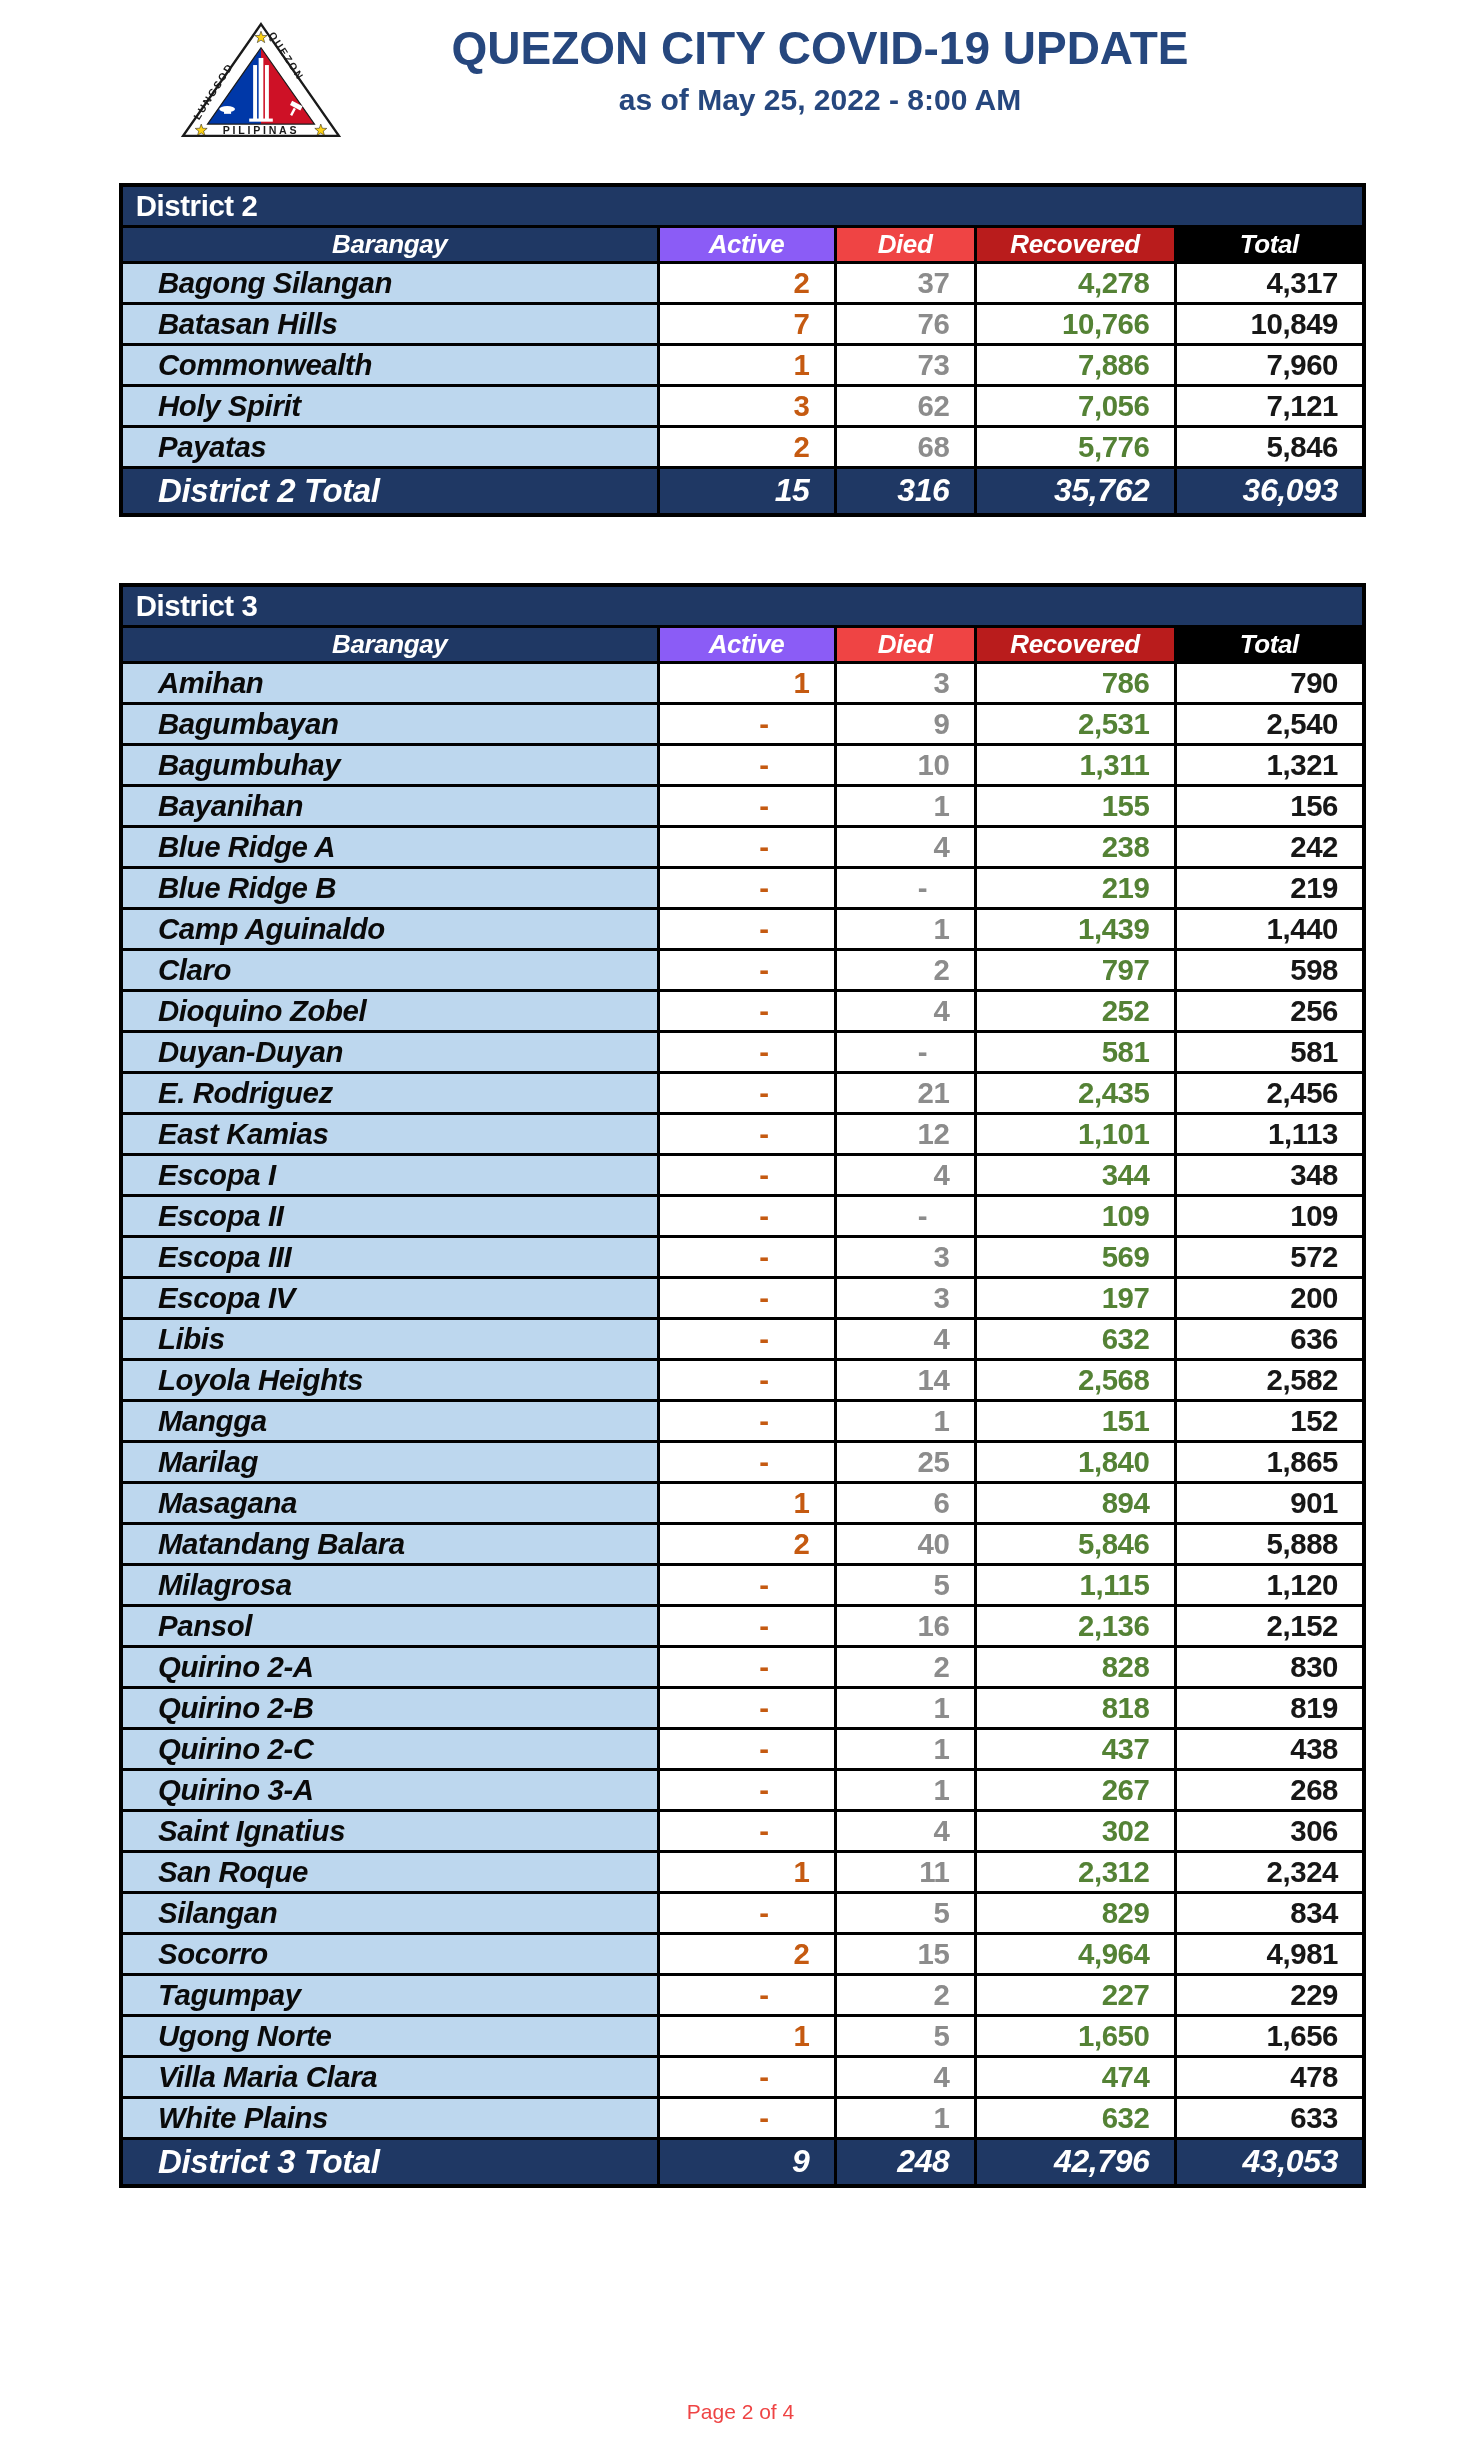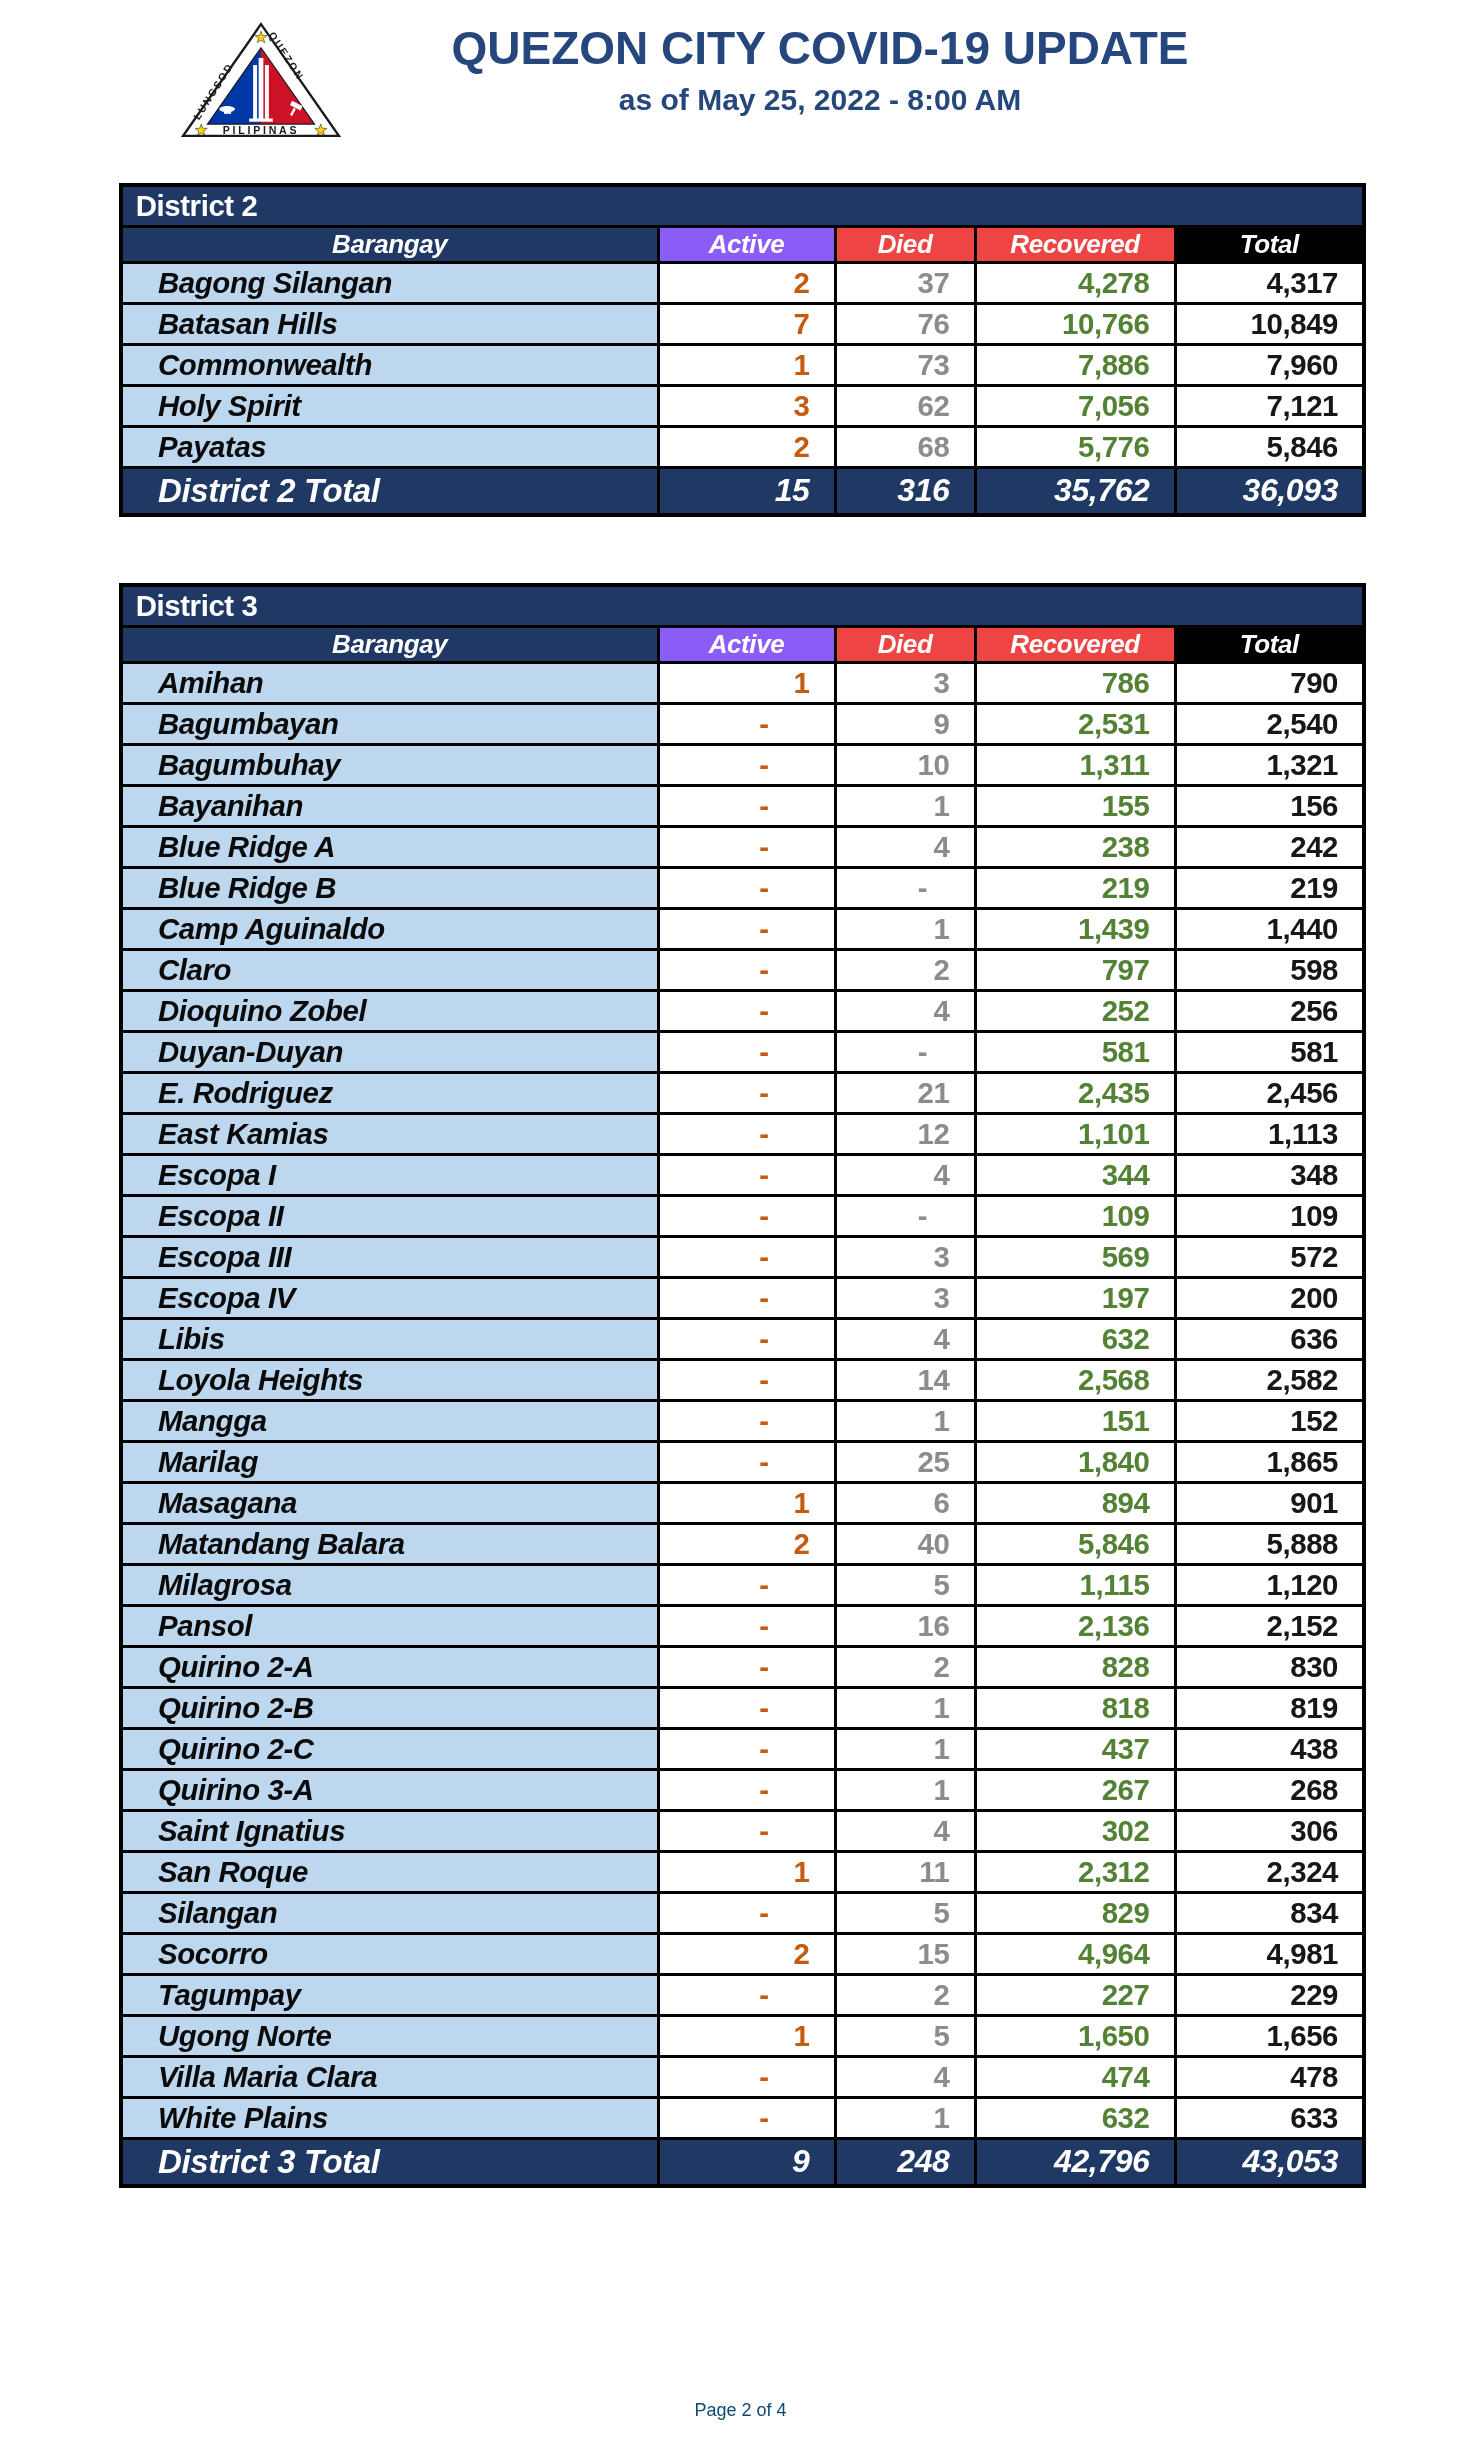--- a/index.html
+++ b/index.html
@@ -25,37 +25,37 @@
   table.tbl{border-collapse:collapse; table-layout:fixed; width:1243px; border:4.8px solid #000;}
   .tbl td,.tbl th{border:3.2px solid #000; overflow:hidden; white-space:nowrap; padding:0; box-sizing:border-box;}
   td.district-bar{
     height:42px; background:#1F3864; color:#fff; font-weight:bold; font-size:30px;
     text-align:left; padding-left:12.7px; letter-spacing:-0.4px;
   }
   .tbl th{height:36px; color:#fff; font-weight:bold; font-style:italic; font-size:26px; text-align:center; letter-spacing:-0.4px;}
   th.h-barangay{background:#1F3864;}
   th.h-active{background:#8b5cf6;}
   th.h-died{background:#ef4444;}
-  th.h-recovered{background:#ef4444;}
+  th.h-recovered{background:#b91c1c;}
   th.h-total{background:#000000;}
   .tbl td{height:41px; font-weight:bold; font-size:29.4px; letter-spacing:-0.4px;}
   td.c-barangay{background:#BDD7EE; color:#0a0a0a; text-align:left; padding-left:35px;font-style:italic;}
   td.c-active,td.c-died,td.c-recovered,td.c-total{background:#fff; text-align:right; padding-right:24px;}
   td.c-active{color:#C55A11;}
   td.c-died{color:#8C8C8C;}
   td.c-recovered{color:#548235;}
   td.c-total{color:#171717;}
   td.dash{text-align:center; padding-right:0; padding-left:35px;}
   td.t-label,td.t-num{background:#1F3864; color:#ffffff; font-style:italic; font-weight:bold;}
   td.t-label{height:48px; font-size:33px; text-align:left; padding-left:35px;}
   td.t-num{font-size:32px; text-align:right; padding-right:24px;}
   
   .footer{
     position:absolute; top:2400px; left:119px; width:1243px; text-align:center;
-    font-size:18px; color:#0c4a6e; font-weight:normal;
+    font-size:21px; color:#ef4444; font-weight:normal;
   }
 </style>
 </head>
 <body>
 
 <div class="page">
 
   <div class="hdr">
     <svg class="logo" viewBox="0 0 210 150" aria-hidden="true">
       <path d="M105 4 L204 146 L6 146 Z" fill="#ffffff" stroke="#1a1a1a" stroke-width="3"></path>

